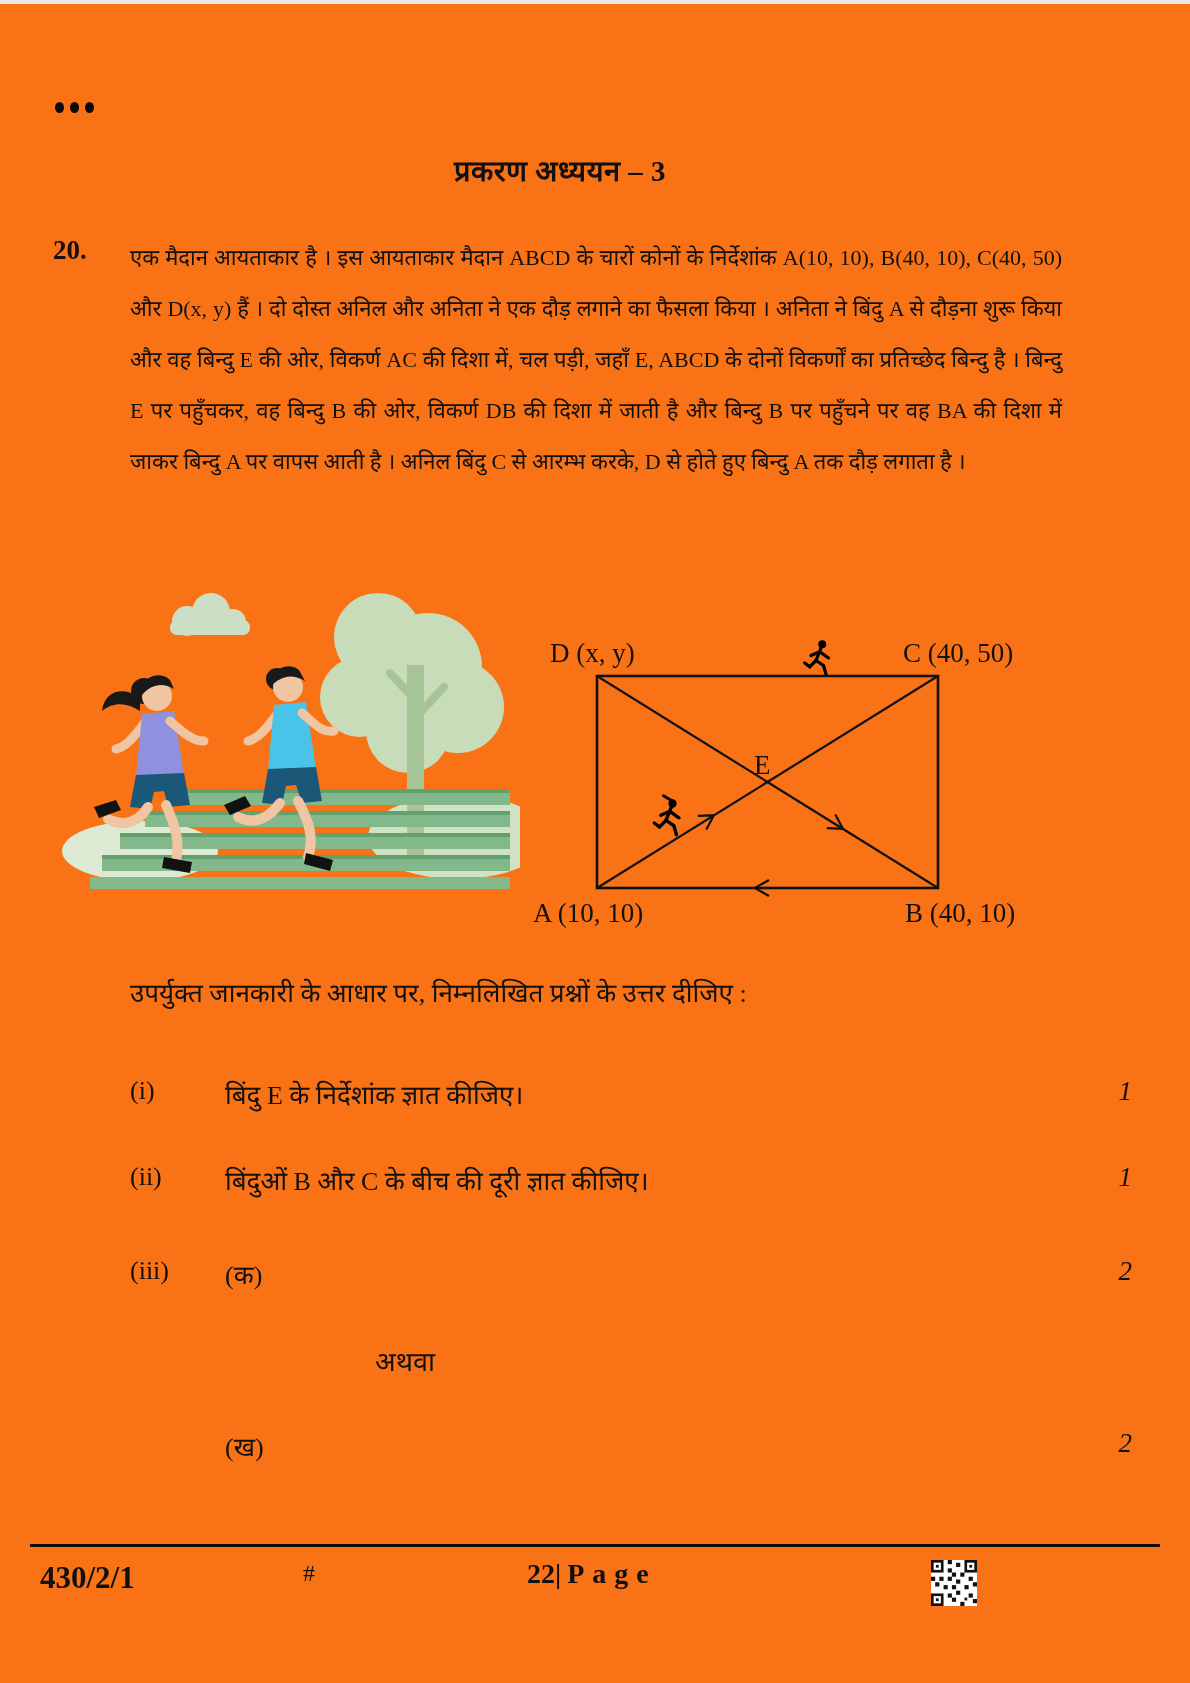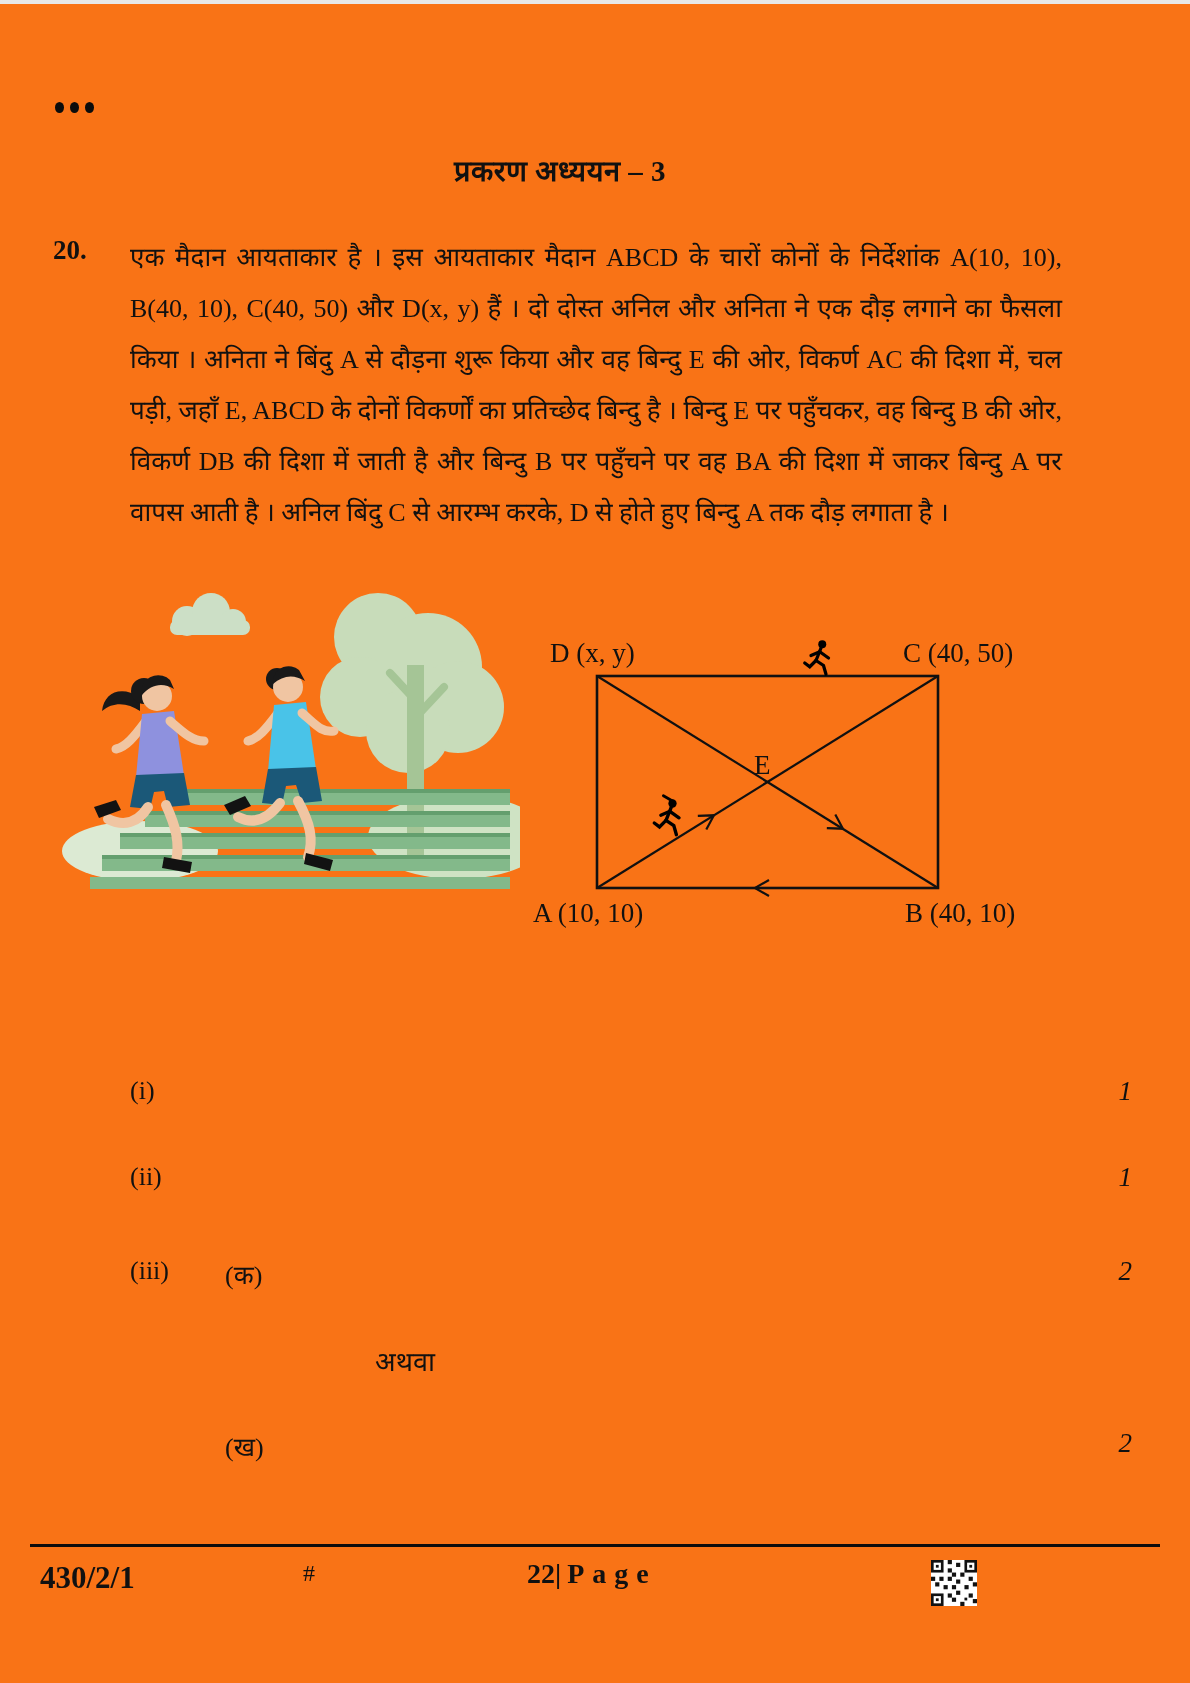--- a/index.html
+++ b/index.html
@@ -8,21 +8,21 @@
     font-family:"Liberation Serif","DejaVu Serif",serif;color:#111;overflow:hidden;
   }
   
   .dots{position:absolute;left:55px;top:98px;display:flex;gap:6px;}
   .dots i{width:9px;height:11px;border-radius:50%;background:#0c0c0c;display:block;}
   
   .title{position:absolute;left:0;top:146px;width:1120px;text-align:center;
          font-size:29px;font-weight:bold;letter-spacing:.5px;}
   
   .qnum{position:absolute;left:53px;top:231px;font-size:27px;font-weight:bold;}
-  .qbody{position:absolute;left:130px;top:228px;width:932px;font-size:26px;line-height:51px;
+  .qbody{position:absolute;left:130px;top:228px;width:932px;font-size:22px;line-height:51px;
          text-align:justify;}
   
   .intro{position:absolute;left:130px;top:970px;width:940px;font-size:26px;}
   .row{position:absolute;left:0;width:1190px;height:50px;font-size:26px;}
   .qlabel{position:absolute;left:130px;}
   .qsub{position:absolute;left:225px;}
   .qtext-1{position:absolute;left:225px;width:800px;}
   .qtext-2{position:absolute;left:320px;width:710px;}
   .qmark{position:absolute;left:1040px;width:92px;text-align:right;font-style:italic;font-size:27px;}
   .orlabel{position:absolute;left:375px;top:1338px;font-size:27px;font-weight:normal;}
@@ -166,28 +166,31 @@
       <path d="M0,-2 L-5,3 L-9,0"></path>
     </g>
 
     <text x="50" y="58">D (x, y)</text>
     <text x="403" y="58">C (40, 50)</text>
     <text x="33" y="318">A (10, 10)</text>
     <text x="405" y="318">B (40, 10)</text>
     <text x="254" y="170">E</text>
   </svg>
 
+  <div class="intro">उपर्युक्त जानकारी के आधार पर, निम्नलिखित प्रश्नों के उत्तर दीजिए :</div>
 
   <div class="row" style="top:1072px">
     <span class="qlabel">(i)</span>
+    <span class="qtext-1">बिंदु E के निर्देशांक ज्ञात कीजिए।</span>
     <span class="qmark">1</span>
   </div>
 
   <div class="row" style="top:1158px">
     <span class="qlabel">(ii)</span>
+    <span class="qtext-1">बिंदुओं B और C के बीच की दूरी ज्ञात कीजिए।</span>
     <span class="qmark">1</span>
   </div>
 
   <div class="row" style="top:1252px">
     <span class="qlabel">(iii)</span>
     <span class="qsub">(क)</span>
     <span class="qmark">2</span>
   </div>
 
   <div class="orlabel">अथवा</div>

